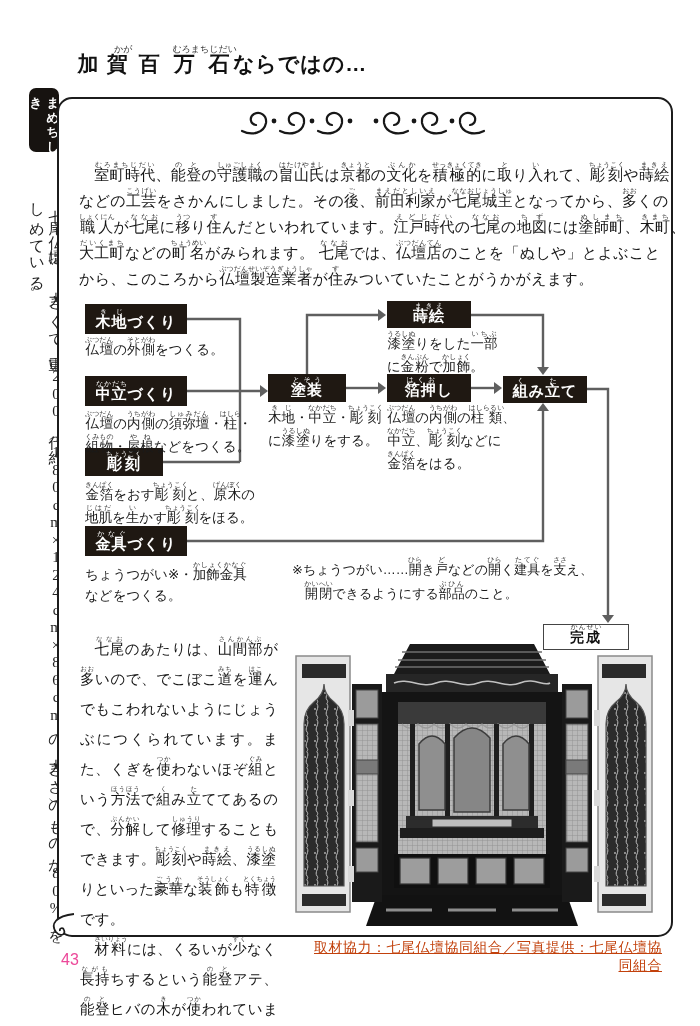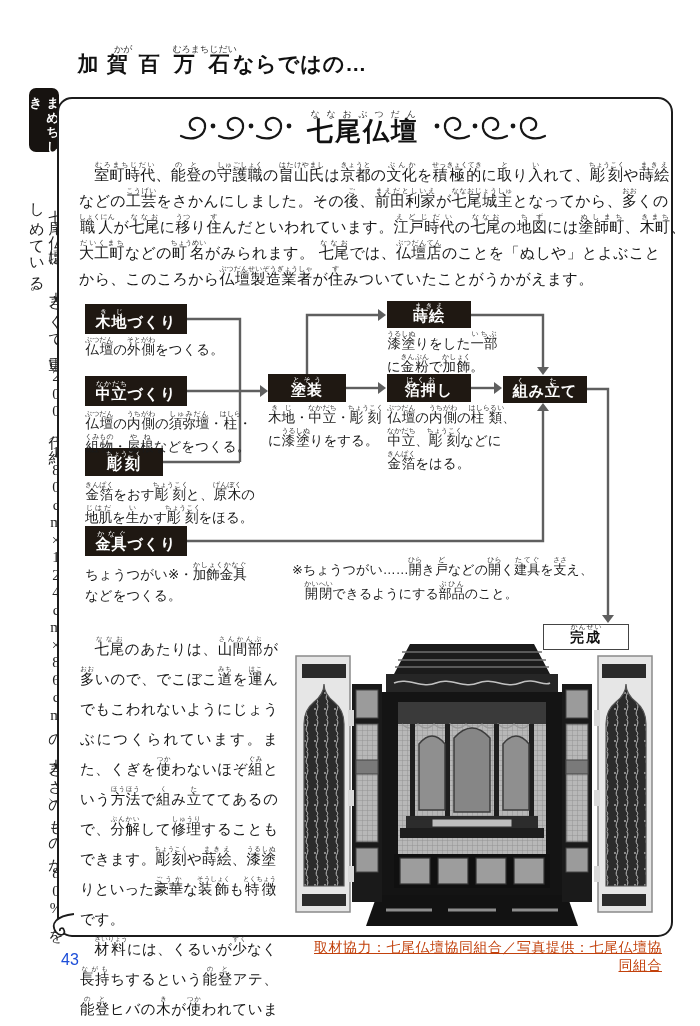--- a/index.html
+++ b/index.html
@@ -83,21 +83,21 @@
   #side-text{left:80px;top:634px;width:198px;font-size:14.5px;line-height:30px;color:#161616;
     text-align:justify;}
   #side-text p{margin:0;text-indent:1em;}
   #side-text rt{font-size:6.5px;}
 
   
   #butsudan-photo{left:282px;top:640px;width:384px;height:292px;}
 
   
   #credit{left:300px;top:939px;width:362px;text-align:right;font-size:14px;color:#c2410c;letter-spacing:0.5px;text-decoration:underline;}
-  #page-number{left:61px;top:951px;font-size:16px;color:#1d4ed8;}
+  #page-number{left:61px;top:951px;font-size:16px;color:#ec4899;}
 
   .orn{flex:0 0 auto;}
 </style>
 </head>
 <body>
 
 <div class="abs" id="page-header"><ruby>加賀<rt>かが</rt></ruby><ruby>百万石<rt>むろまちじだい</rt></ruby>ならではの…</div>
 
 <div class="abs" id="memo-badge">まめちしき</div>
 <div class="abs" id="sidebar-text"><ruby>七尾仏壇<rt>ななおぶつだん</rt></ruby>は、<ruby>大<rt>おお</rt></ruby>きくて<ruby>重<rt>おも</rt></ruby>い200<ruby>代<rt>だい</rt></ruby>（<ruby>約<rt>やく</rt></ruby>180cm×124cm×86cmの<ruby>大<rt>おお</rt></ruby>きさ）のものが80%をしめている。</div>
@@ -112,21 +112,20 @@
   <svg class="orn" width="118" height="30" viewBox="0 0 118 30">
     <g fill="none" stroke="#171717" stroke-width="2.2" stroke-linecap="round">
       <path d="M2,22 C12,27 24,24 26,14 C27,6 20,2 14,5 C9,8 10,15 16,16"></path>
       <path d="M40,22 C50,27 62,24 64,14 C65,6 58,2 52,5 C47,8 48,15 54,16"></path>
       <path d="M78,22 C88,27 100,24 102,14 C103,6 96,2 90,5 C85,8 86,15 92,16"></path>
     </g>
     <circle cx="34" cy="12" r="2.4" fill="#171717"></circle>
     <circle cx="72" cy="12" r="2.4" fill="#171717"></circle>
     <circle cx="110" cy="12" r="2.4" fill="#171717"></circle>
   </svg>
-  <div id="article-title"><ruby>七尾仏壇<rt>ななおぶつだん</rt></ruby></div>
   <svg class="orn" style="transform:scaleX(-1);" width="118" height="30" viewBox="0 0 118 30">
     <g fill="none" stroke="#171717" stroke-width="2.2" stroke-linecap="round">
       <path d="M2,22 C12,27 24,24 26,14 C27,6 20,2 14,5 C9,8 10,15 16,16"></path>
       <path d="M40,22 C50,27 62,24 64,14 C65,6 58,2 52,5 C47,8 48,15 54,16"></path>
       <path d="M78,22 C88,27 100,24 102,14 C103,6 96,2 90,5 C85,8 86,15 92,16"></path>
     </g>
     <circle cx="34" cy="12" r="2.4" fill="#171717"></circle>
     <circle cx="72" cy="12" r="2.4" fill="#171717"></circle>
     <circle cx="110" cy="12" r="2.4" fill="#171717"></circle>
   </svg>

